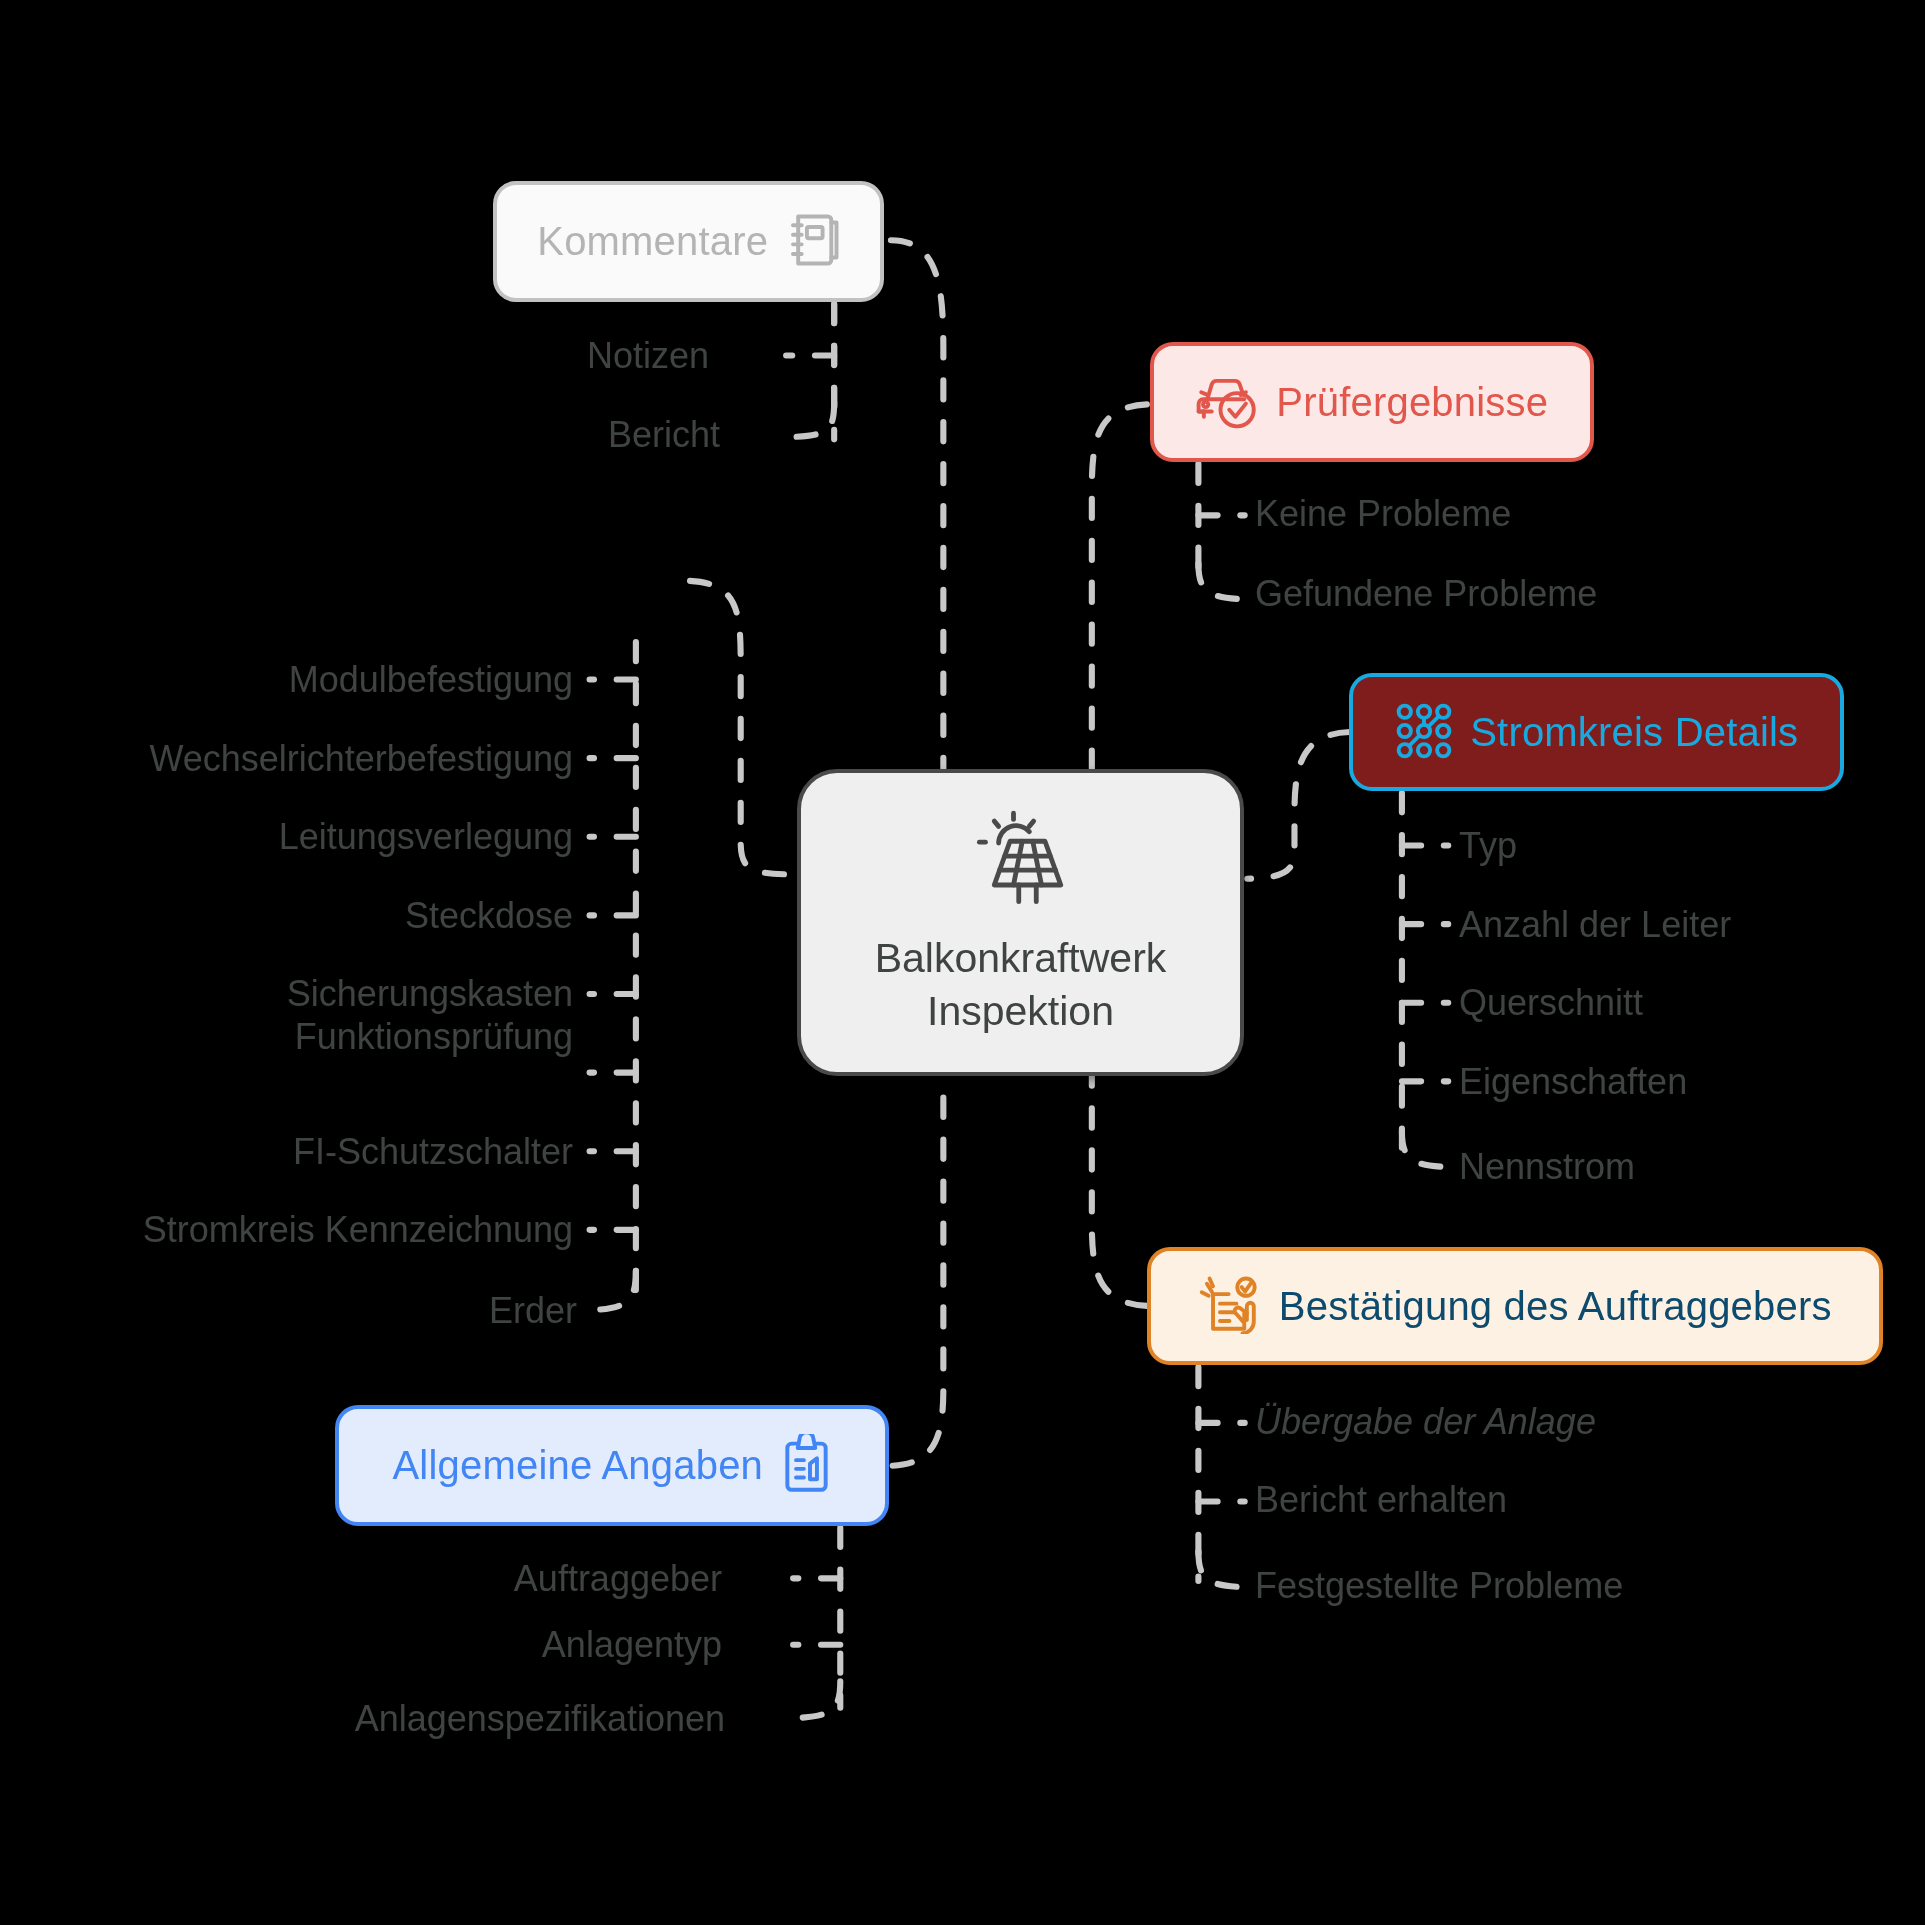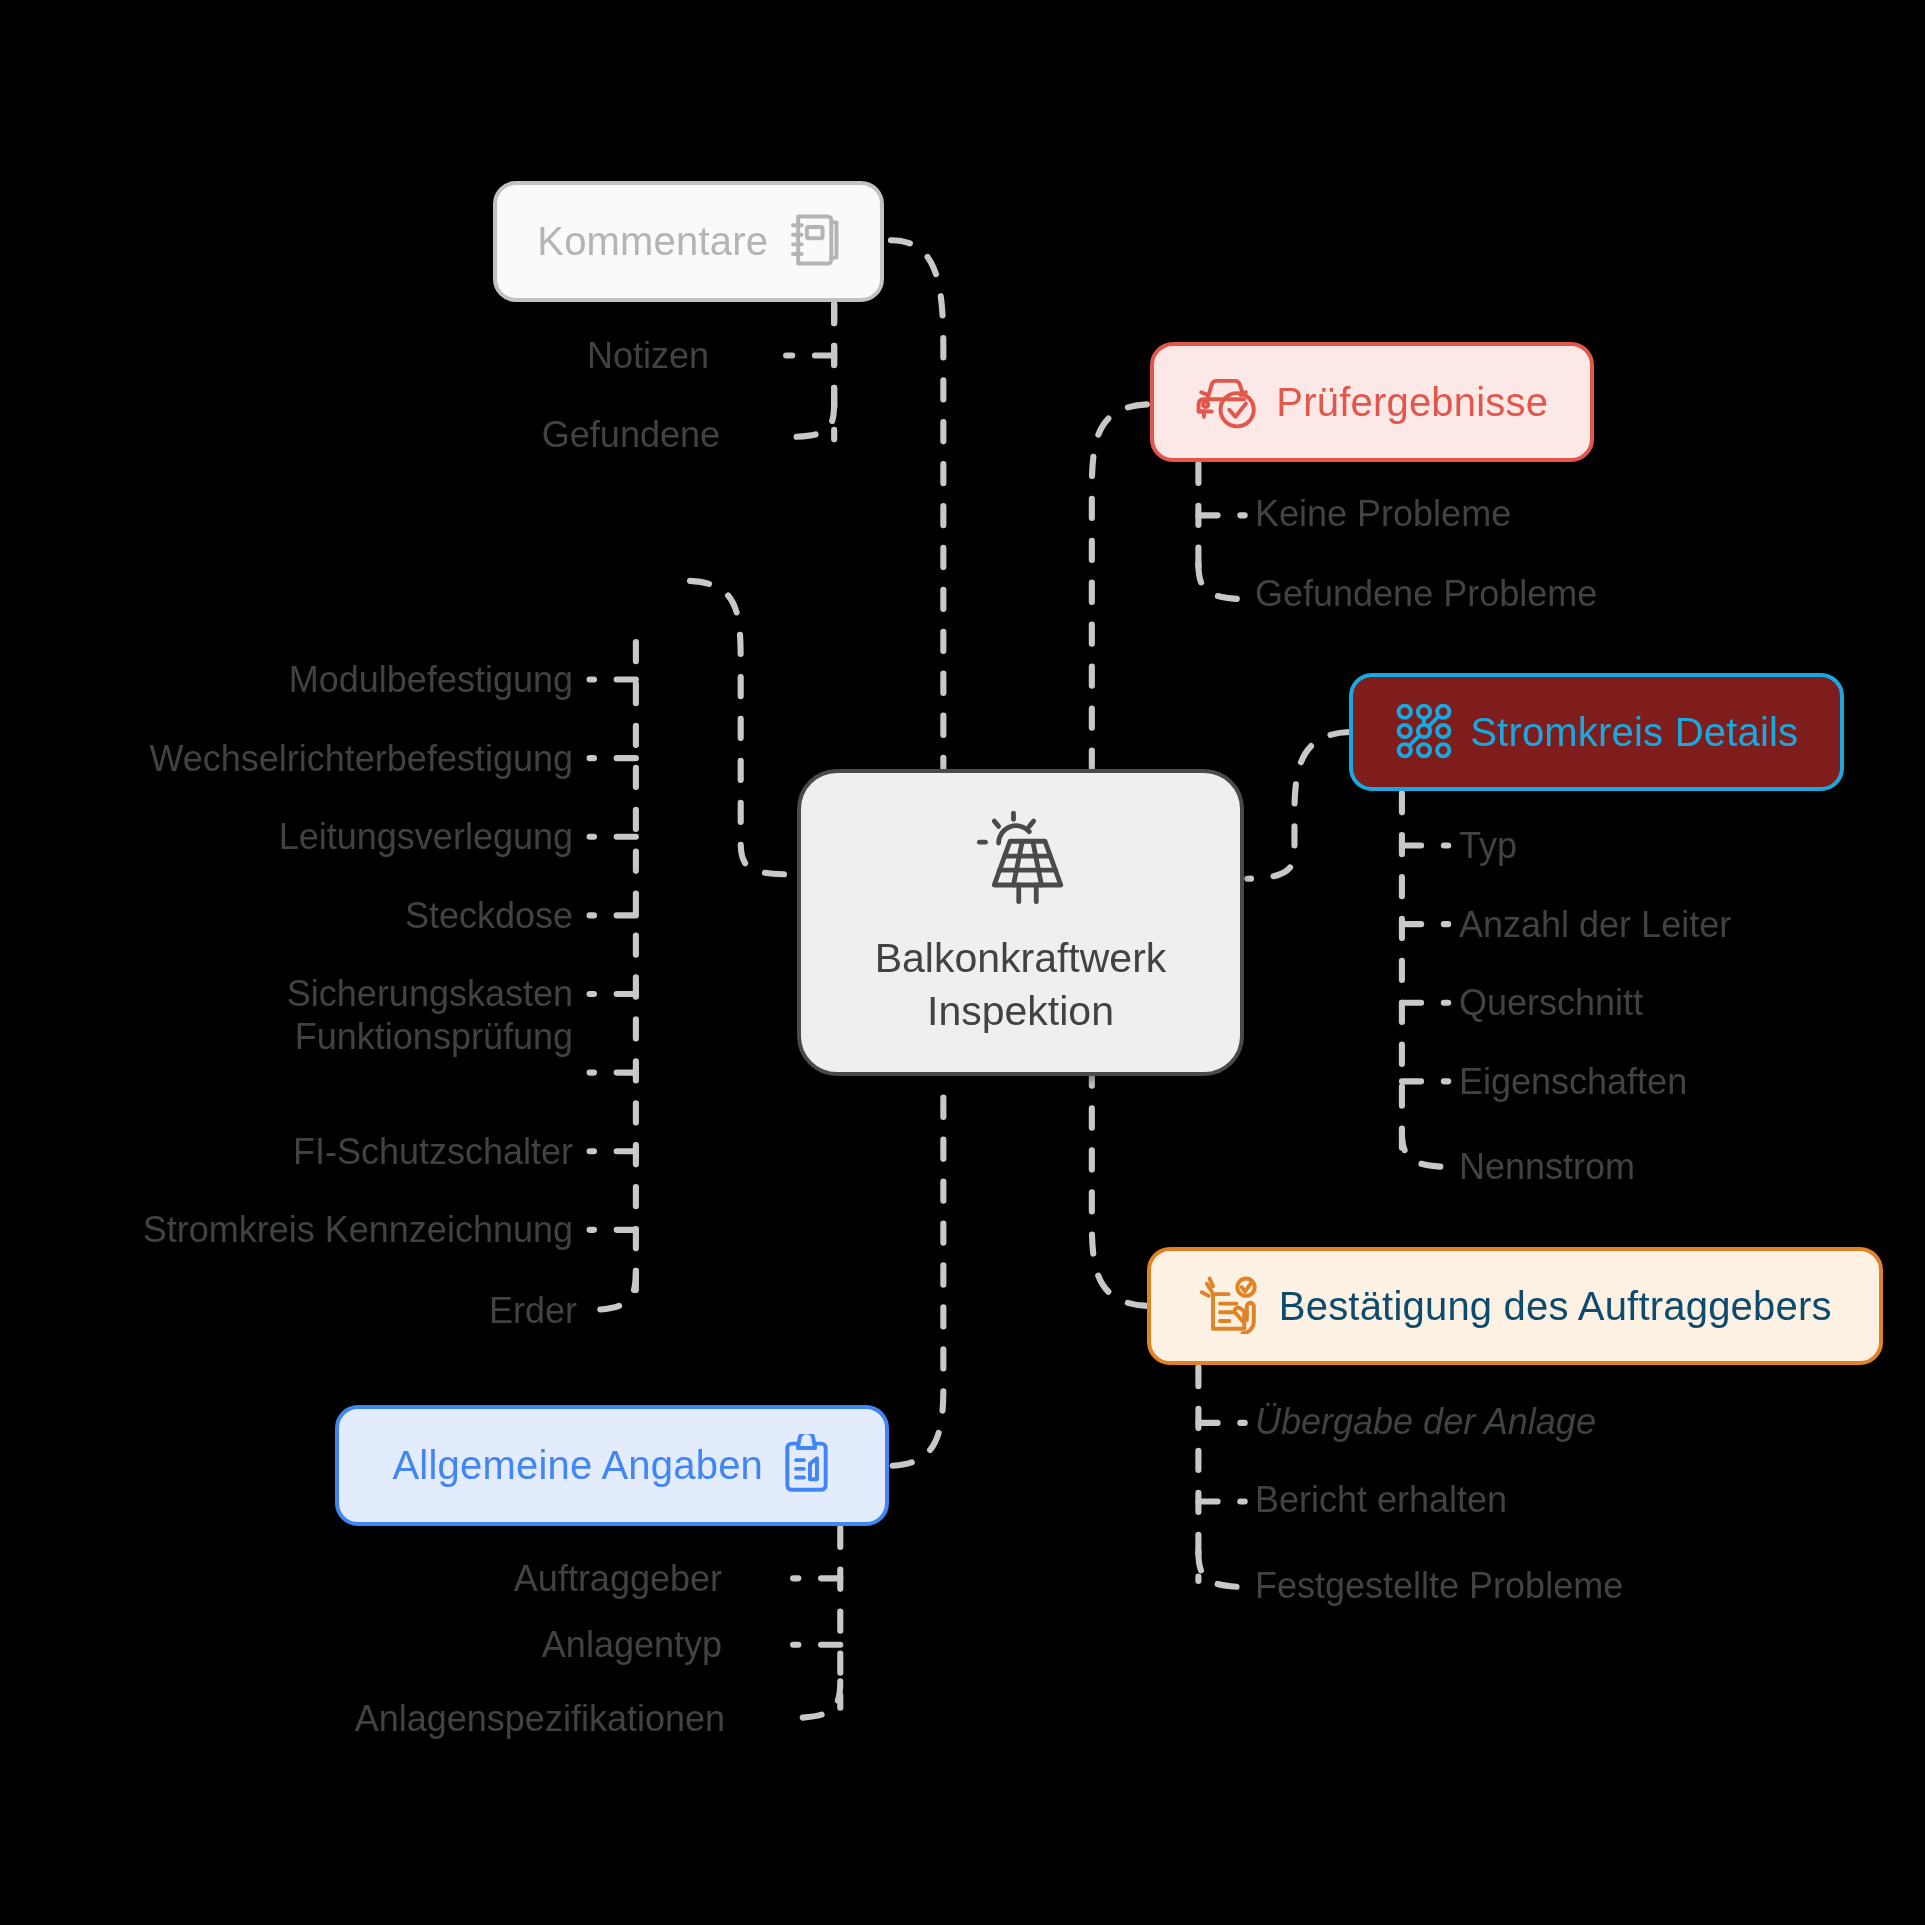--- a/index.html
+++ b/index.html
@@ -212,21 +212,21 @@
       <svg width="54" height="58" viewBox="0 0 62 66" fill="none" stroke="#b4b4b4" stroke-width="4.5" stroke-linecap="round" stroke-linejoin="round">
         <path d="M14 6 H48 A4 4 0 0 1 52 10 V56 A4 4 0 0 1 48 60 H14 Z"></path>
         <path d="M52 13 H58 V53 H52"></path>
         <rect x="24" y="18" width="18" height="13" rx="2"></rect>
         <path d="M8 16 H18 M8 27 H18 M8 38 H18 M8 49 H18"></path>
       </svg>
     </span>
   </div>
 
   <div class="leaf r" style="right:1217px; top:338px;">Notizen</div>
-  <div class="leaf r" style="right:1206px; top:417px;">Gefundene</div>
+  <div class="leaf r" style="right:1206px; top:417px;">Bericht</div>
 
 
   <div class="leaf r" style="right:1353px; top:662px;">Modulbefestigung</div>
   <div class="leaf r" style="right:1353px; top:741px;">Wechselrichterbefestigung</div>
   <div class="leaf r" style="right:1353px; top:819px;">Leitungsverlegung</div>
   <div class="leaf r" style="right:1353px; top:898px;">Steckdose</div>
   <div class="leaf r" style="right:1353px; top:976px;">Sicherungskasten</div>
   <div class="leaf r" style="right:1353px; top:1019px;">Funktionsprüfung</div>
   <div class="leaf r" style="right:1353px; top:1134px;margin-left:36px;">FI-Schutzschalter</div>
   <div class="leaf r" style="right:1353px; top:1212px;">Stromkreis Kennzeichnung</div>

